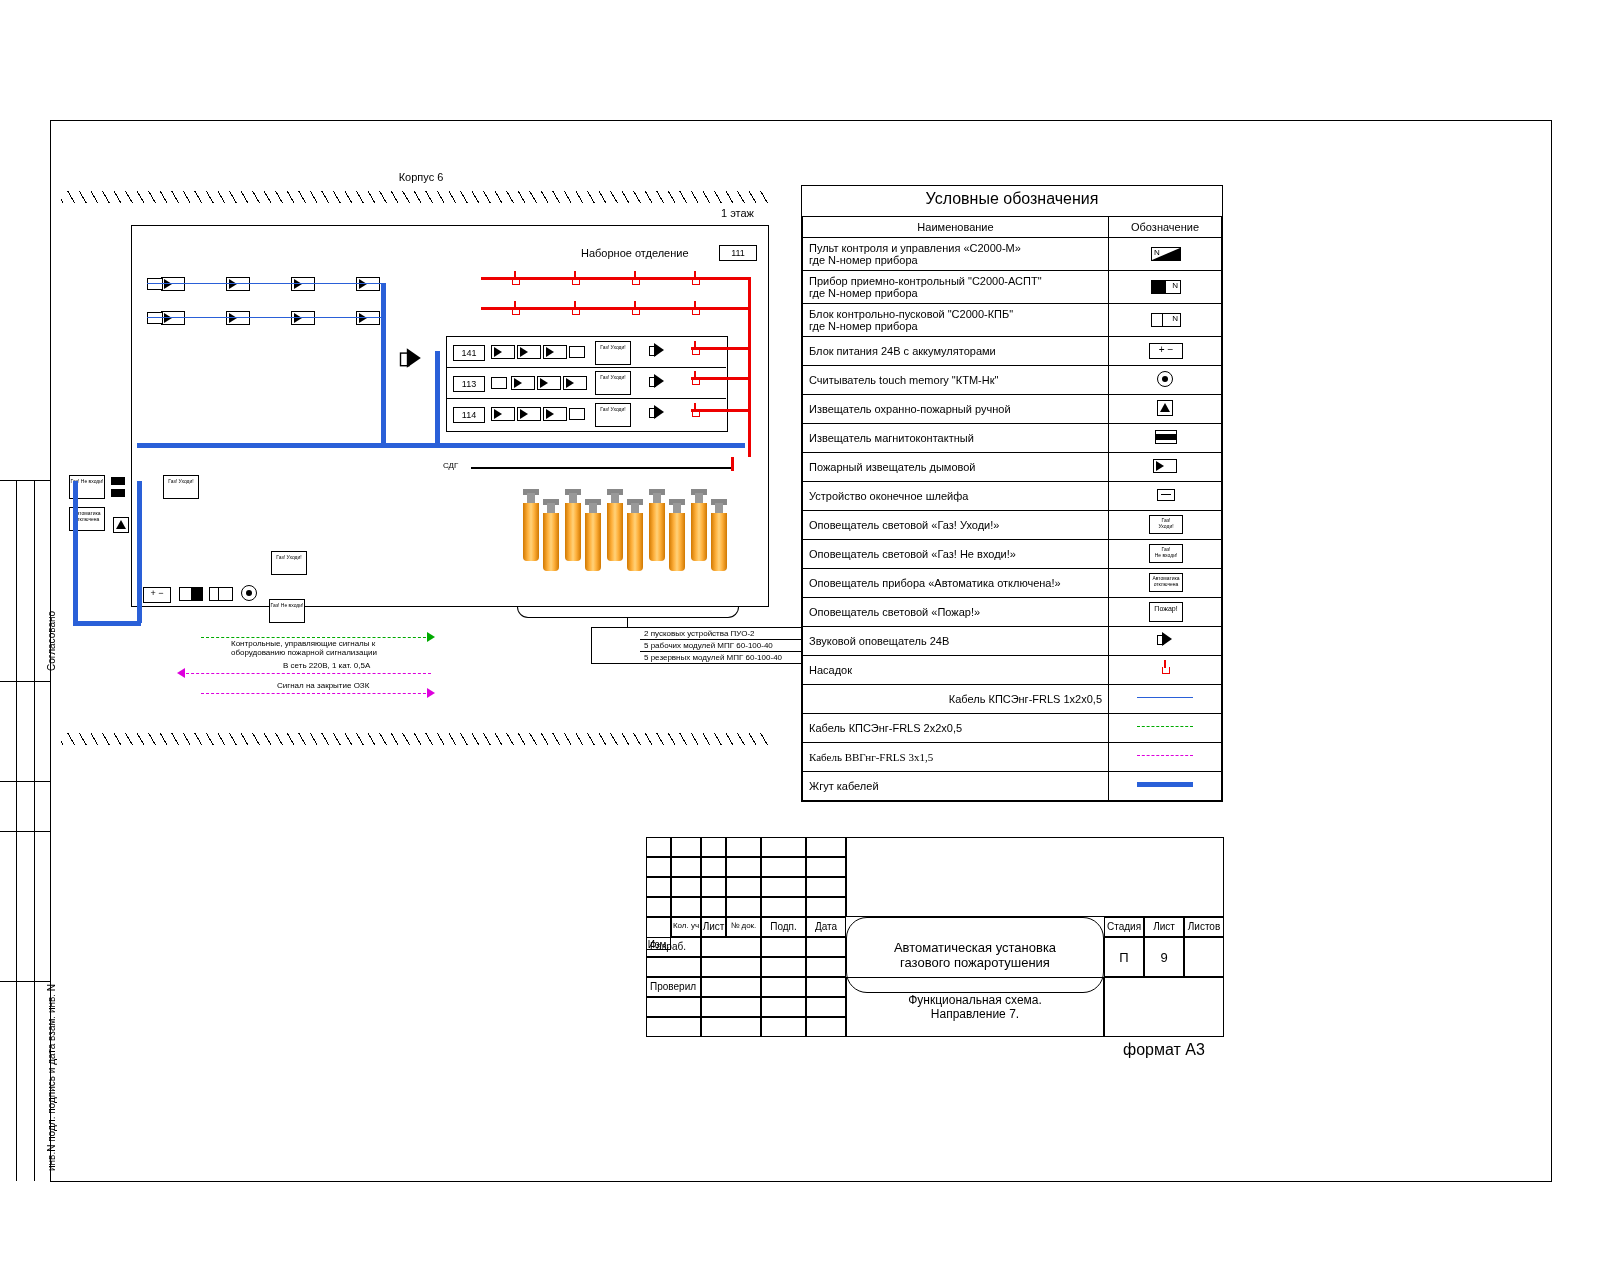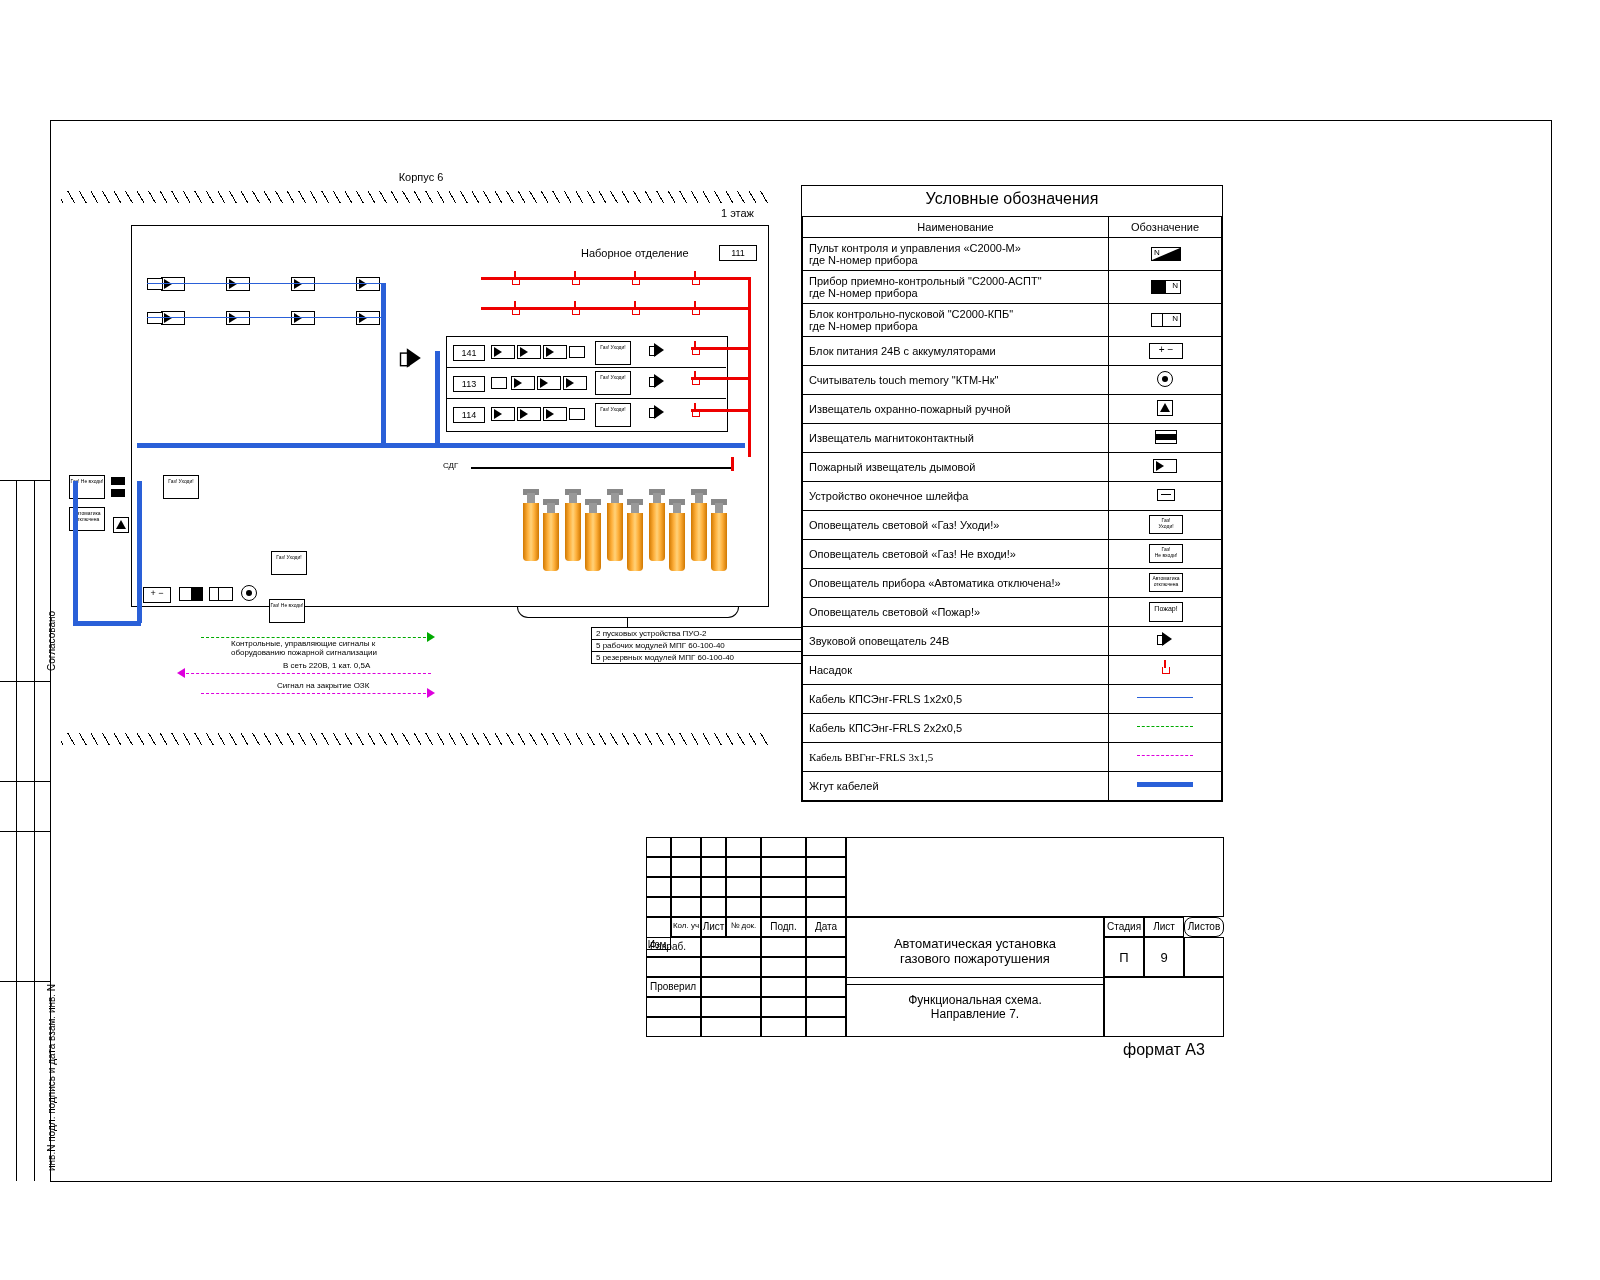--- a/index.html
+++ b/index.html
@@ -262,21 +262,21 @@
     <div class="blue-line thick-line" style="left:86px; top:322px; width:300px;"></div>
     <div class="blue-line vthick-line" style="left:330px; top:162px; height:165px;"></div>
     <div class="blue-line vthick-line" style="left:384px; top:230px; height:96px;"></div>
     <div class="blue-line thick-line" style="left:384px; top:322px; width:310px;"></div>
     <div class="blue-line vthick-line" style="left:86px; top:456px; height:46px;"></div>
     <div class="blue-line thick-line" style="left:22px; top:500px; width:68px;"></div>
     <div class="blue-line vthick-line" style="left:22px; top:360px; height:144px;"></div>
 
     <div style="position:absolute; left:466px; top:486px; width:220px; height:10px; border:1px solid #000; border-top:none; border-radius:0 0 40px 40px;"></div>
     <div class="black-line" style="left:576px; top:496px; width:1px; height:10px;"></div>
-    <div style="position:absolute; left:540px; top:506px; width:210px; border:1px solid #000; font-size:8px;">
+    <div style="position:absolute; left:540px; top:506px; width:210px; border:1px solid #000; font-size:8px;padding-left:48px;">
       <div style="border-bottom:1px solid #000; padding:1px 4px;">2 пусковых устройства ПУО-2</div>
       <div style="border-bottom:1px solid #000; padding:1px 4px;">5 рабочих модулей МПГ 60-100-40</div>
       <div style="padding:1px 4px;">5 резервных модулей МПГ 60-100-40</div>
     </div>
 
     <div class="dash-green" style="left:150px; top:516px; width:230px;"></div>
     <div style="position:absolute; left:376px; top:511px; width:0; height:0; border-left:8px solid #0a0; border-top:5px solid transparent; border-bottom:5px solid transparent;"></div>
     <div class="small-label" style="left:180px; top:518px; width:200px;">Контрольные, управляющие сигналы к оборудованию пожарной сигнализации</div>
 
     <div class="dash-magenta" style="left:130px; top:552px; width:250px;"></div>
@@ -379,21 +379,21 @@
                   </span></span></td>
             </tr>
             <tr>
               <td style="white-space: pre-line;">Насадок</td>
               <td class="sym"><span class="sym-wrap"><span style="position:absolute;left:26px;top:0;">
                     <span style="position:absolute;left:3px;top:0;width:2px;height:8px;background:#e00;"></span>
                     <span style="position:absolute;left:1px;top:7px;width:6px;height:6px;border:1px solid #e00;border-top:none;"></span>
                   </span></span></td>
             </tr>
             <tr>
-              <td style="white-space: pre-line;">Кабель КПСЭнг-FRLS 1x2x0,5</td>
+              <td style="white-space: pre-line; text-align: right;">Кабель КПСЭнг-FRLS 1x2x0,5</td>
               <td class="sym"><span class="sym-wrap"><span style="position:absolute;left:2px;top:8px;width:56px;height:1px;background:#2a60d8;"></span></span></td>
             </tr>
             <tr>
               <td style="white-space: pre-line;">Кабель КПСЭнг-FRLS 2x2x0,5</td>
               <td class="sym"><span class="sym-wrap"><span style="position:absolute;left:2px;top:8px;width:56px;border-top:1px dashed #0a0;"></span></span></td>
             </tr>
             <tr>
               <td style="white-space: pre-line; font-family: Liberation Serif, serif;">Кабель ВВГнг-FRLS 3x1,5</td>
               <td class="sym"><span class="sym-wrap"><span style="position:absolute;left:2px;top:8px;width:56px;border-top:1px dashed #d0d;"></span></span></td>
             </tr>
@@ -456,28 +456,28 @@
       <div class="tb-cell" style="left:0; top:160px; width:55px; height:20px;"></div>
       <div class="tb-cell" style="left:55px; top:160px; width:60px; height:20px;"></div>
       <div class="tb-cell" style="left:115px; top:160px; width:45px; height:20px;"></div>
       <div class="tb-cell" style="left:160px; top:160px; width:40px; height:20px;"></div>
       <div class="tb-cell" style="left:0; top:180px; width:55px; height:20px;"></div>
       <div class="tb-cell" style="left:55px; top:180px; width:60px; height:20px;"></div>
       <div class="tb-cell" style="left:115px; top:180px; width:45px; height:20px;"></div>
       <div class="tb-cell" style="left:160px; top:180px; width:40px; height:20px;"></div>
 
       <div class="tb-cell" style="left:200px; top:0; width:378px; height:80px;"></div>
-      <div class="tb-cell tb-big" style="left:200px; top:80px; width:258px; height:68px; white-space:pre-line;">Автоматическая установка
+      <div class="tb-cell tb-big" style="left:200px; top:80px; width:258px; height:76px; white-space:pre-line;border-radius:21px;">Автоматическая установка
 газового пожаротушения</div>
       <div class="tb-cell tb-big" style="left:200px; top:140px; width:258px; height:60px; white-space:pre-line; font-size:12px;">Функциональная схема.
 Направление 7.</div>
 
       <div class="tb-cell center" style="left:458px; top:80px; width:40px; height:20px; padding-top:3px;">Стадия</div>
       <div class="tb-cell center" style="left:498px; top:80px; width:40px; height:20px; padding-top:3px;">Лист</div>
-      <div class="tb-cell center" style="left:538px; top:80px; width:40px; height:20px; padding-top:3px;border-radius:8px;">Листов</div>
+      <div class="tb-cell center" style="left:538px; top:80px; width:40px; height:20px; padding-top:3px;">Листов</div>
       <div class="tb-cell tb-big" style="left:458px; top:100px; width:40px; height:40px;">П</div>
       <div class="tb-cell tb-big" style="left:498px; top:100px; width:40px; height:40px;">9</div>
       <div class="tb-cell tb-big" style="left:538px; top:100px; width:40px; height:40px;"></div>
       <div class="tb-cell" style="left:458px; top:140px; width:120px; height:60px;"></div>
     </div>
 
     <div class="label" style="left:1072px; top:920px; font-size:16px;">формат  А3</div>
 
   </div>
 </div>

